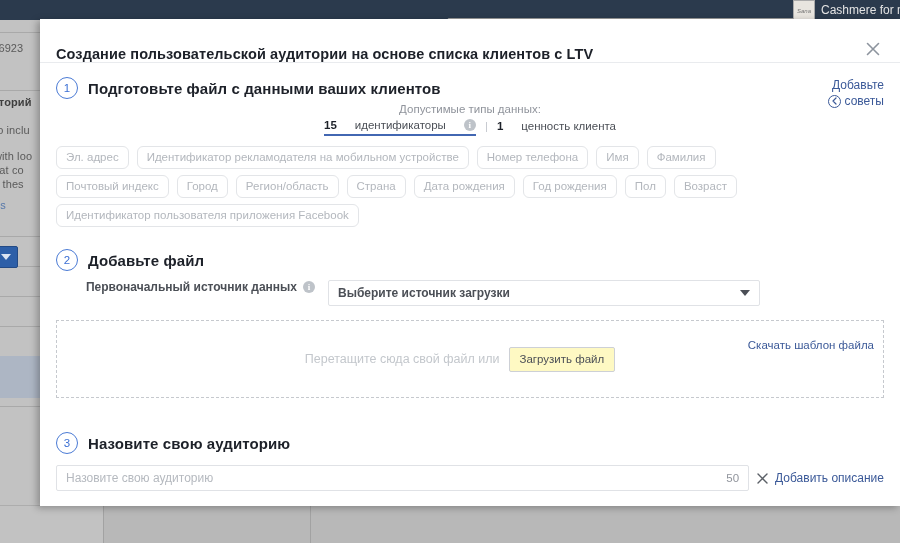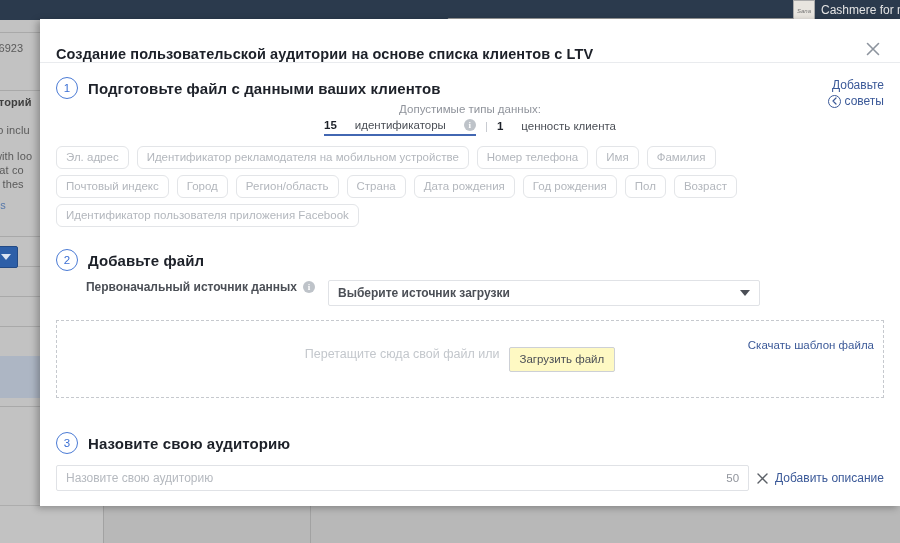--- a/index.html
+++ b/index.html
@@ -161,21 +161,21 @@
   .sel-caret {
     width: 0; height: 0; border-left: 5px solid transparent;
     border-right: 5px solid transparent; border-top: 6px solid #4b4f56;
   }
 
   
   .dropzone {
     margin-top: 14px; height: 78px; border: 1px dashed #c6c9ce;
     position: relative; display: flex; align-items: center; justify-content: center;
   }
-  .dz-inner { display: flex; align-items: flex-start; gap: 9px; margin-left: -20px; }
+  .dz-inner { display: flex; align-items: center; gap: 9px; margin-left: -20px; }
   .dz-text { font-size: 12.5px; color: #c3c7cc; }
   .upload-btn {
     background: #fef9c3; border: 1px solid #cdd0d6; border-radius: 2px;
     font-size: 11.5px; font-weight: normal; color: #4b4f56; padding: 5px 10px 6px;
     cursor: pointer;
   }
   .dz-link {
     position: absolute; right: 9px; top: 18px; font-size: 11.5px; color: #3b5998;
     cursor: pointer;
   }

